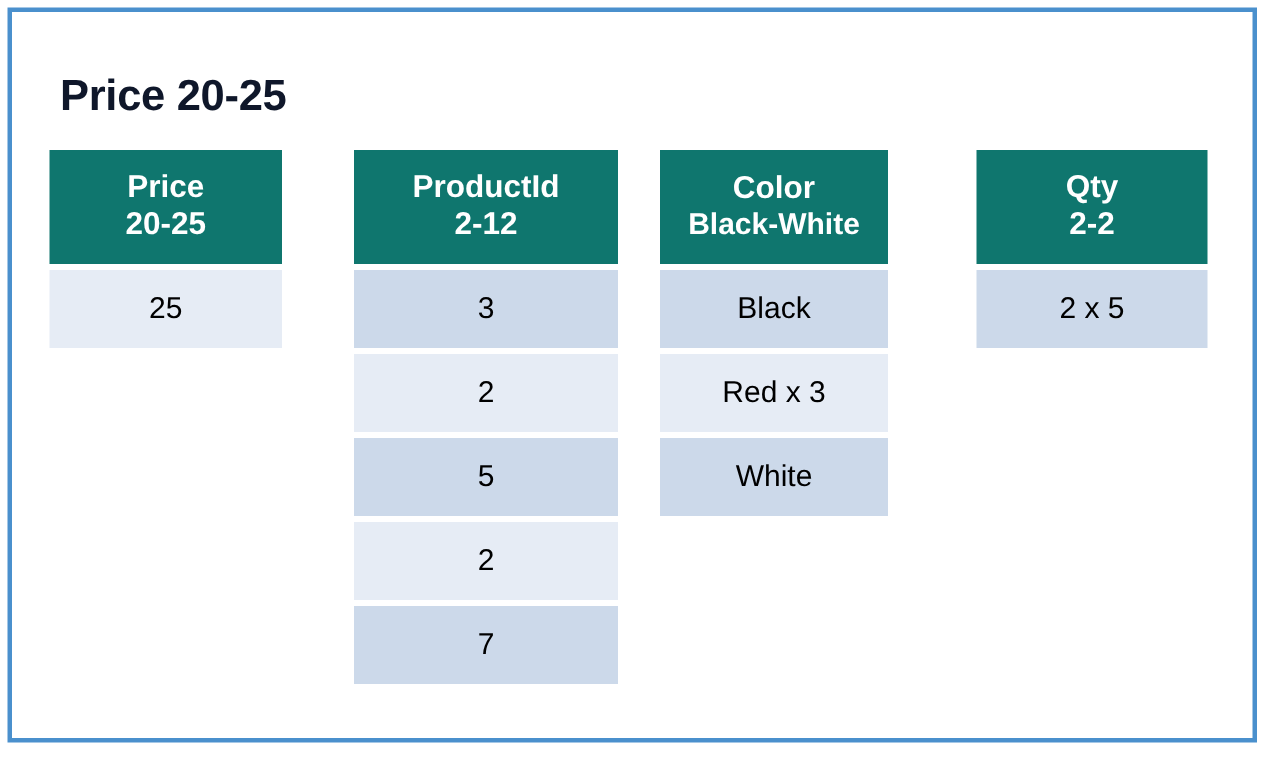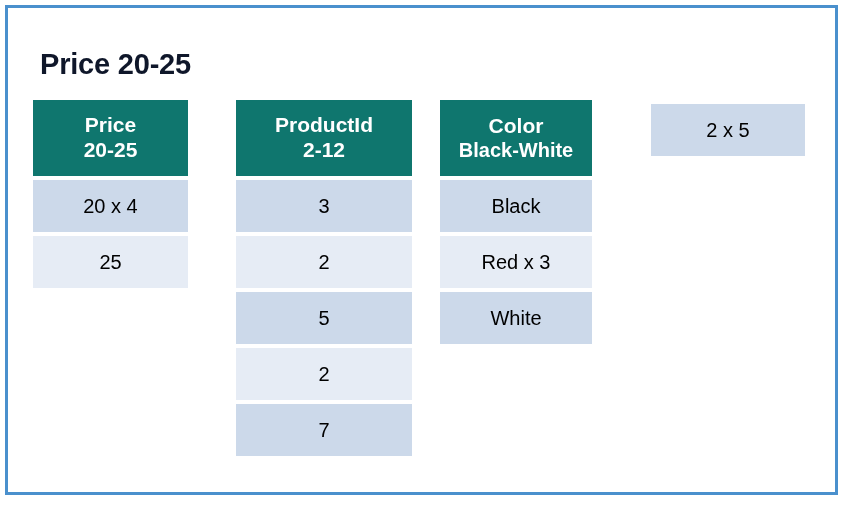--- a/index.html
+++ b/index.html
@@ -92,21 +92,20 @@
 <div id="diagram-frame"></div>
 
 <div id="page-title">Price 20-25</div>
 
 <div id="columns-area">
     <div class="column" style="left: 33px; width: 155px;">
       <div class="col-header">
         <div class="h-title">Price</div>
         <div class="h-sub">20-25</div>
       </div>
-      <div class="cell shade-a">20 x 4</div>
       <div class="cell shade-b">25</div>
     </div>
     <div class="column" style="left: 236px; width: 176px;">
       <div class="col-header">
         <div class="h-title">ProductId</div>
         <div class="h-sub">2-12</div>
       </div>
       <div class="cell shade-a">3</div>
       <div class="cell shade-b">2</div>
       <div class="cell shade-a">5</div>
@@ -116,15 +115,19 @@
     <div class="column" style="left: 440px; width: 152px;">
       <div class="col-header small-sub">
         <div class="h-title">Color</div>
         <div class="h-sub">Black-White</div>
       </div>
       <div class="cell shade-a">Black</div>
       <div class="cell shade-b">Red x 3</div>
       <div class="cell shade-a">White</div>
     </div>
     <div class="column" style="left: 651px; width: 154px;">
+      <div class="col-header">
+        <div class="h-title">Qty</div>
+        <div class="h-sub">2-2</div>
+      </div>
       <div class="cell shade-a">2 x 5</div>
     </div>
   </div>
 
 </body></html>

